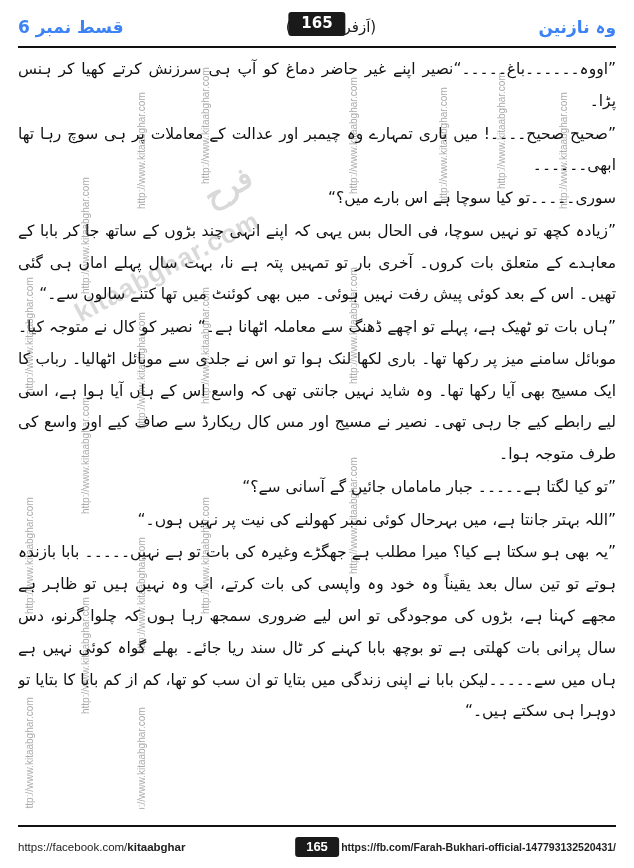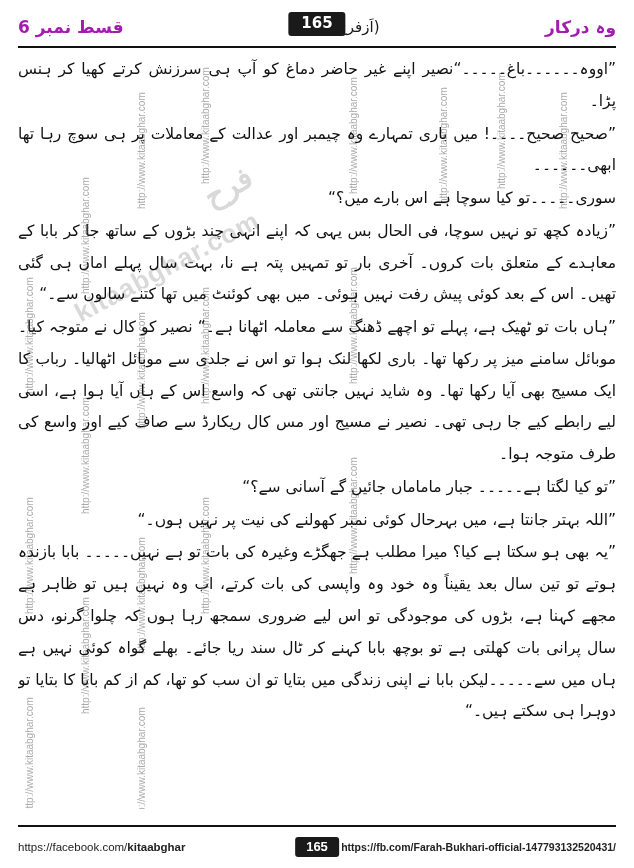--- a/index.html
+++ b/index.html
@@ -32,21 +32,21 @@
     display: flex;
     align-items: center;
     justify-content: space-between;
     height: 34px;
     flex: 0 0 auto;
     direction: rtl;
   }
   .header-title {
     font-size: 17px;
     font-weight: bold;
-    color: #a21caf;
+    color: #3b82f6;
     white-space: nowrap;
     letter-spacing: 0.5px;
   }
   .header-author {
     font-size: 15px;
     color: #1a1a1a;
     white-space: nowrap;
   }
   .page-number-box {
     position: absolute;
@@ -166,21 +166,21 @@
     line-height: 1;
     font-family: "Liberation Sans", sans-serif;
   }
 </style>
 </head>
 <body>
 
 <div class="page">
 
   <div class="header">
-    <div class="header-title">وہ درکار</div>
+    <div class="header-title">وہ نازنین</div>
     <div class="page-number-box">165</div>
     <div class="header-author">(اَزفرح بخاری)</div>
     <div class="header-title">قسط نمبر 6</div>
   </div>
   <div class="header-rule"></div>
 
   <div class="body-area">
 
     <div class="wm-layer">
       <div class="wm-big">

